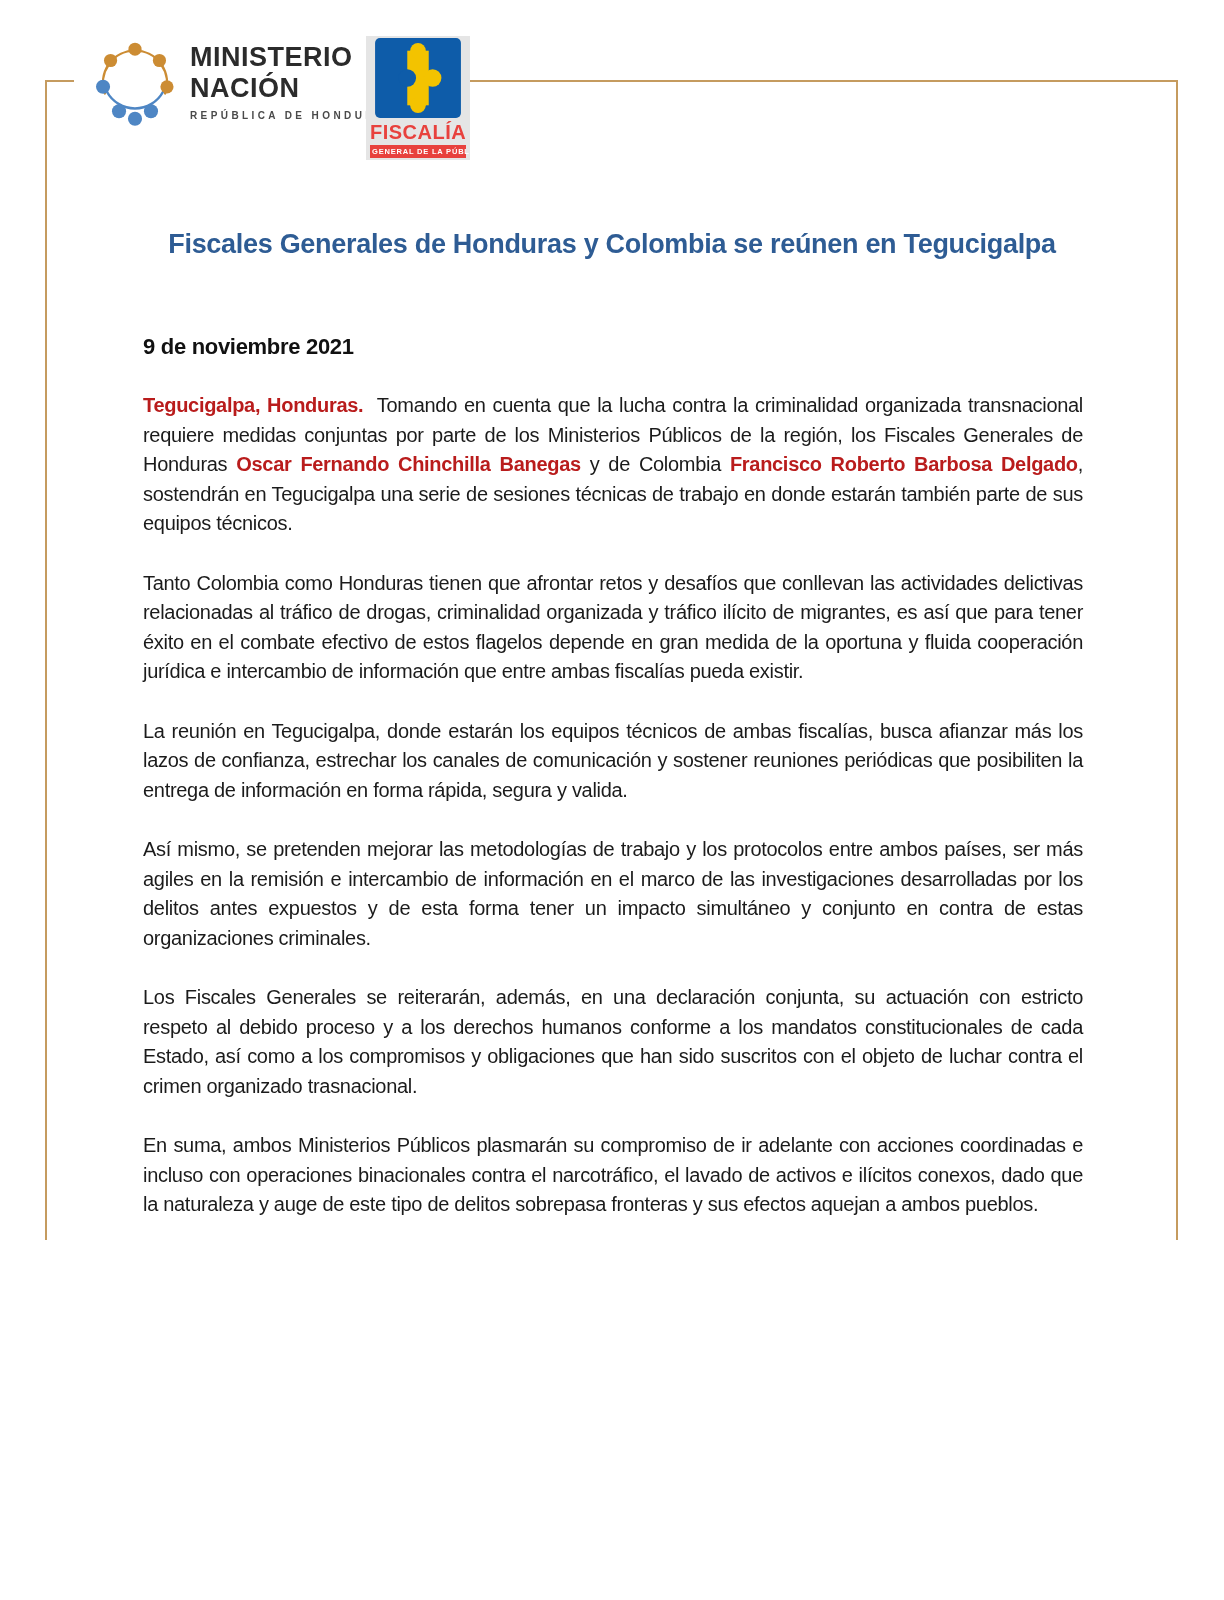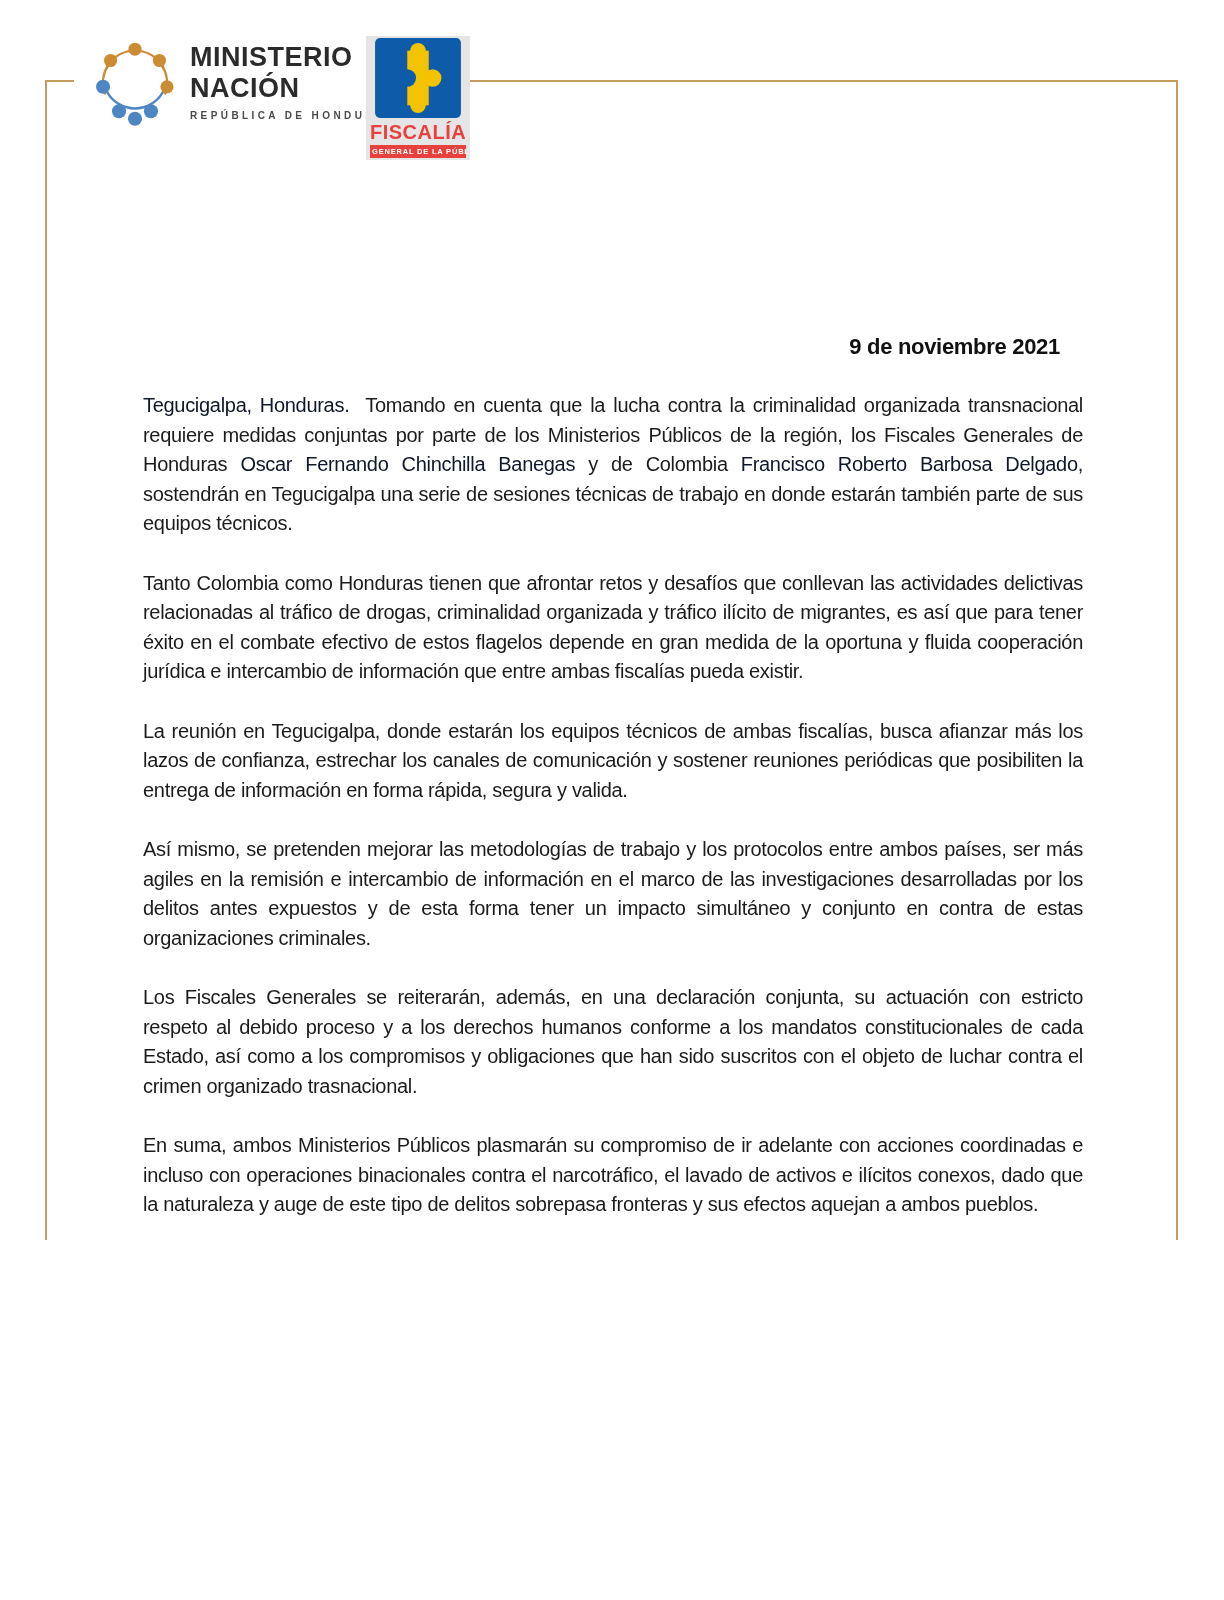--- a/index.html
+++ b/index.html
@@ -27,29 +27,29 @@
   .fis-name{margin-top:3px;font-size:20px;font-weight:700;color:#e8413d;letter-spacing:.5px;}
   .fis-banner{margin-top:1px;background:#e8413d;color:#ffffff;font-size:7.5px;font-weight:700;letter-spacing:.8px;padding:2px 2px;white-space:nowrap;}
   
   .doc-title{
     position:absolute;left:120px;top:222px;width:984px;z-index:3;
     text-align:center;color:#2e5c94;font-weight:700;font-size:27px;
     line-height:44px;letter-spacing:-.3px;
   }
   .doc-date{
     position:absolute;left:143px;top:334px;width:917px;z-index:3;
-    text-align:right;font-size:22px;font-weight:700;color:#111111;letter-spacing:-.3px;
+    text-align:left;font-size:22px;font-weight:700;color:#111111;letter-spacing:-.3px;
   }
   
   .doc-body{position:absolute;left:143px;top:391px;width:940px;z-index:3;}
   .para{
     margin:0 0 30px 0;font-size:20px;line-height:29.5px;color:#1b1b1b;
     text-align:justify;letter-spacing:-.3px;
   }
-  .para b{font-weight:400;color:#0f172a;}
+  .para b{font-weight:700;color:#b91c1c;}
   
   .footer-banner{position:absolute;top:1514px;right:120px;z-index:3;white-space:nowrap;}
   .footer-banner .txt{
     display:inline-block;transform:scaleX(.74);transform-origin:100% 50%;
     background:#ffffff;padding:2px 14px 6px 24px;
     font-size:50px;line-height:54px;font-weight:700;color:#0d0d0d;letter-spacing:-.5px;
   }
 </style>
 </head>
 <body>
@@ -101,20 +101,21 @@
         </g>
         <circle cx="33" cy="41" r="9" fill="#0e5ca9"></circle>
       </svg>
       <div class="fis-name">FISCALÍA</div>
       <div class="fis-banner">GENERAL DE LA PÚBLICO</div>
     </div>
 
   </div>
 
   <div class="doc-title">
+    <div>Fiscales Generales de Honduras y Colombia se reúnen en Tegucigalpa</div>
   </div>
 
   <div class="doc-date">9 de noviembre 2021</div>
 
   <div class="doc-body">
       <p class="para"><b>Tegucigalpa, Honduras.</b><span>&nbsp; Tomando en cuenta que la lucha contra la criminalidad organizada transnacional requiere medidas conjuntas por parte de los Ministerios Públicos de la región, los Fiscales Generales de Honduras </span><b>Oscar Fernando Chinchilla Banegas</b><span> y de Colombia </span><b>Francisco Roberto Barbosa Delgado</b><span>, sostendrán en Tegucigalpa una serie de sesiones técnicas de trabajo en donde estarán también parte de sus equipos técnicos.</span></p>
       <p class="para"><span>Tanto Colombia como Honduras tienen que afrontar retos y desafíos que conllevan las actividades delictivas relacionadas al tráfico de drogas, criminalidad organizada y tráfico ilícito de migrantes, es así que para tener éxito en el combate efectivo de estos flagelos depende en gran medida de la oportuna y fluida cooperación jurídica e intercambio de información que entre ambas fiscalías pueda existir.</span></p>
       <p class="para"><span>La reunión en Tegucigalpa, donde estarán los equipos técnicos de ambas fiscalías, busca afianzar más los lazos de confianza, estrechar los canales de comunicación y sostener reuniones periódicas que posibiliten la entrega de información en forma rápida, segura y valida.</span></p>
       <p class="para"><span>Así mismo, se pretenden mejorar las metodologías de trabajo y los protocolos entre ambos países, ser más agiles en la remisión e intercambio de información en el marco de las investigaciones desarrolladas por los delitos antes expuestos y de esta forma tener un impacto simultáneo y conjunto en contra de estas organizaciones criminales.</span></p>
       <p class="para"><span>Los Fiscales Generales se reiterarán, además, en una declaración conjunta, su actuación con estricto respeto al debido proceso y a los derechos humanos conforme a los mandatos constitucionales de cada Estado, así como a los compromisos y obligaciones que han sido suscritos con el objeto de luchar contra el crimen organizado trasnacional.</span></p>

